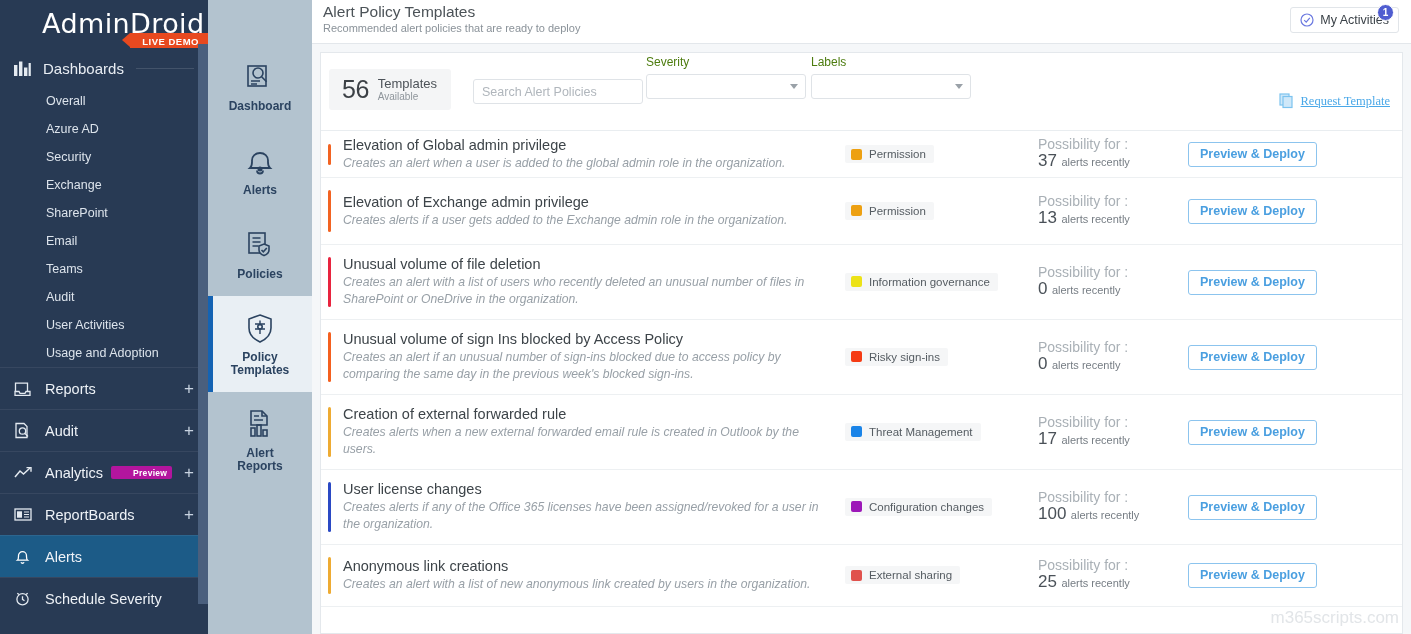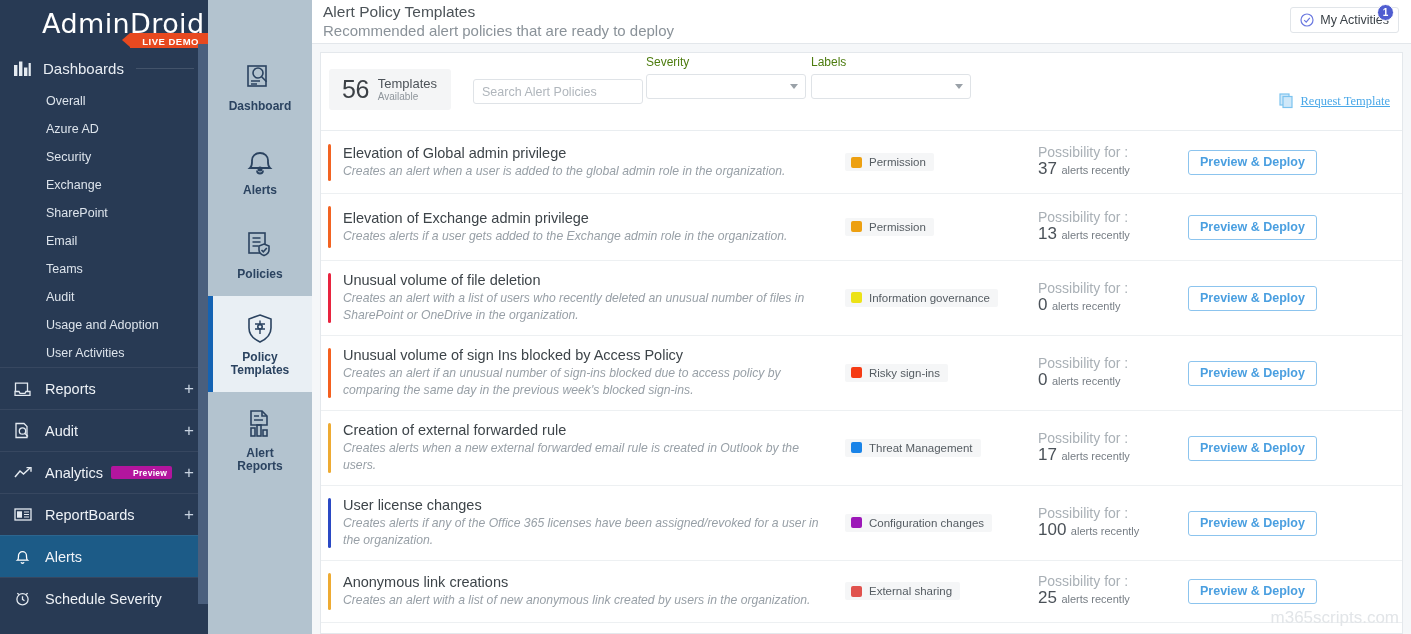--- a/index.html
+++ b/index.html
@@ -128,21 +128,21 @@
     background:#fff;
     position: absolute; left: 0; right: 0; top: 0;
     z-index: 6;
   }
   .page-title {
     position:absolute; left: 11px; top: 3px;
     font-size: 15.5px; color: #4c5358; font-weight: 400;
   }
   .page-sub {
     position:absolute; left: 11px; top: 22px;
-    font-size: 15px; color: #8a9299;
+    font-size: 11px; color: #8a9299;
   }
   .my-activities {
     position: absolute; right: 12px; top: 7px;
     border: 1px solid #e1e5e9;
     border-radius: 3px;
     background: #fff;
     height: 26px;
     display: flex; align-items: center;
     padding: 0 9px;
     font-size: 12.5px;
@@ -306,22 +306,22 @@
 
     <div>
       <div class="sb-sub">Overall</div>
       <div class="sb-sub">Azure AD</div>
       <div class="sb-sub">Security</div>
       <div class="sb-sub">Exchange</div>
       <div class="sb-sub">SharePoint</div>
       <div class="sb-sub">Email</div>
       <div class="sb-sub">Teams</div>
       <div class="sb-sub">Audit</div>
+      <div class="sb-sub">User Activities</div>
       <div class="sb-sub">Usage and Adoption</div>
-      <div class="sb-sub">User Activities</div>
     </div>
 
     <div class="sb-item">
       <span class="ic">
         <svg width="18" height="16" viewBox="0 0 18 16" fill="none" stroke="#e4eaf1" stroke-width="1.3">
             <path d="M1.5 10.5V2.2h12v8.3"></path>
             <path d="M1 10.5h4l1 1.8h5l1-1.8h4v3.8H1z"></path>
           </svg>
       </span>
       <span>Reports</span>
@@ -499,21 +499,21 @@
                 <rect x="1" y="1" width="9" height="11" fill="#cfe8f9"></rect>
                   <rect x="4" y="3.5" width="9" height="11" fill="#cfe8f9"></rect>
               </svg>
             </span>
             <span>Request Template</span>
           </div>
         </div>
 
         <div class="rows">
 
-          <div class="row" style="height:62px">
+          <div class="row" style="height:46px">
             <span class="bar" style="background:#f26322"></span>
             <div class="row-main">
               <div class="row-title">Elevation of Global admin privilege</div>
               <div class="row-desc">Creates an alert when a user is added to the global admin role in the organization.</div>
             </div>
             <div class="row-label">
               <span class="lbl-chip">
                 <span class="lbl-dot" style="background:#eda011"></span>
                 <span>Permission</span>
               </span>

